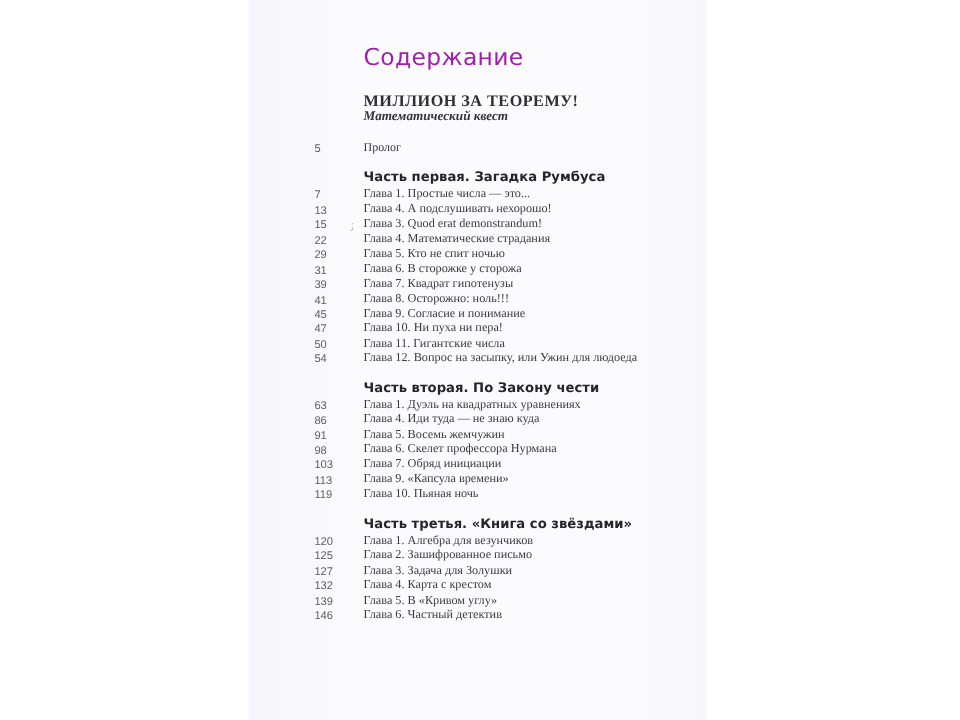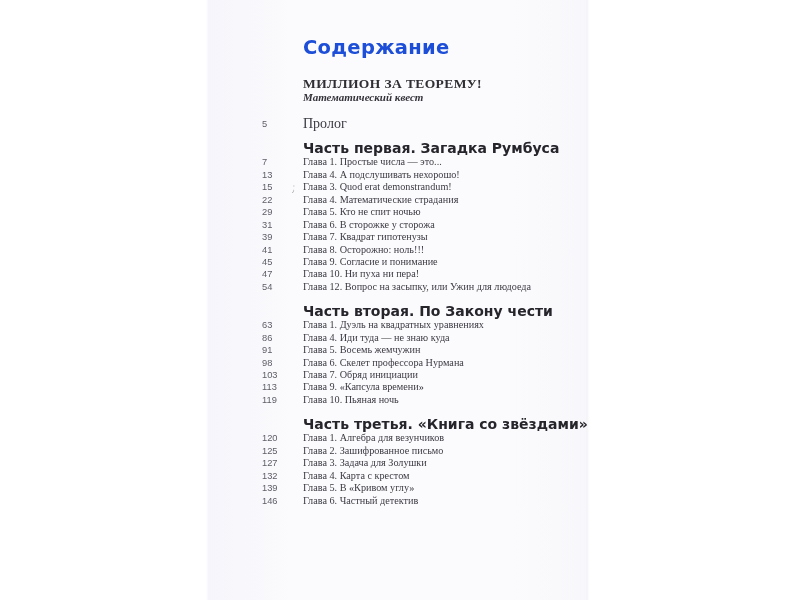--- a/index.html
+++ b/index.html
@@ -66,23 +66,23 @@
     top: 0;
     width: 330px;
     height: 600px;
   }
 
   .toc-heading {
     position: absolute;
     left: 41px;
     top: 36px;
     font-size: 19.5px;
-    font-weight: bold;
+    font-weight: normal;
     letter-spacing: 0.3px;
-    color: #1d4ed8;
+    color: #a21caf;
     font-family: "DejaVu Sans", "Liberation Sans", sans-serif;
     white-space: nowrap;
     text-align: center;
   }
 
   .book-title {
     position: absolute;
     left: 41px;
     top: 76px;
     font-size: 13.5px;
@@ -130,31 +130,31 @@
     left: 41px;
     top: 0;
     font-size: 10.2px;
     color: #3a3a42;
   }
   .row.part {
     height: 16px;
     line-height: 16px;
   }
   .row.part .ttl {
-    font-size: 14px;
+    font-size: 11px;
     font-weight: bold;
     color: #25252b;
     font-family: "DejaVu Sans", "Liberation Sans", sans-serif;
     text-align: center;
   }
   .row.gap-before {
     margin-top: 10px;
   }
   .row.prologue .ttl {
-    font-size: 14px;
+    font-size: 10px;
   }
 
   
   .speckle {
     position: absolute;
     left: 30px;
     top: 184px;
     width: 7px;
     height: 4px;
     color: #9a9aa4;
@@ -225,20 +225,24 @@
         </div>
         <div class="row">
           <span class="pg">45</span>
           <span class="ttl">Глава 9. Согласие и понимание</span>
         </div>
         <div class="row">
           <span class="pg">47</span>
           <span class="ttl">Глава 10. Ни пуха ни пера!</span>
         </div>
         <div class="row">
+          <span class="pg">50</span>
+          <span class="ttl">Глава 11. Гигантские числа</span>
+        </div>
+        <div class="row">
           <span class="pg">54</span>
           <span class="ttl">Глава 12. Вопрос на засыпку, или Ужин для людоеда</span>
         </div>
         <div class="row part gap-before">
           <span class="pg"></span>
           <span class="ttl">Часть вторая. По Закону чести</span>
         </div>
         <div class="row">
           <span class="pg">63</span>
           <span class="ttl">Глава 1. Дуэль на квадратных уравнениях</span>

